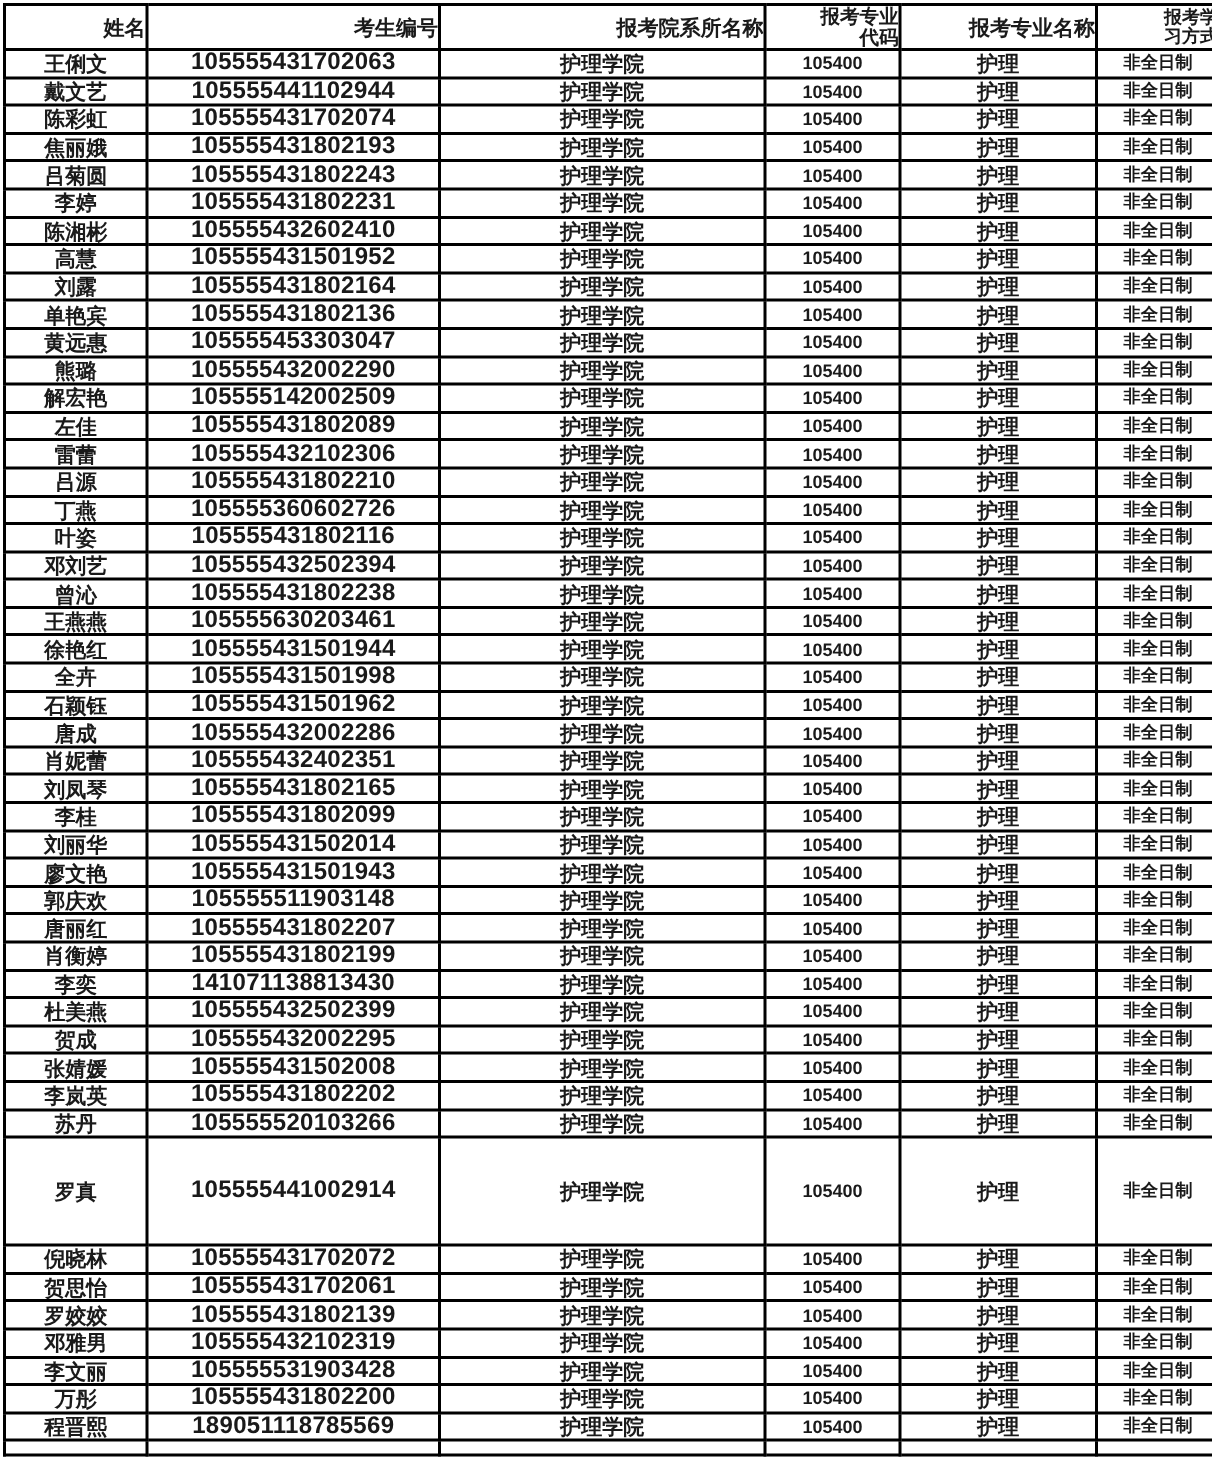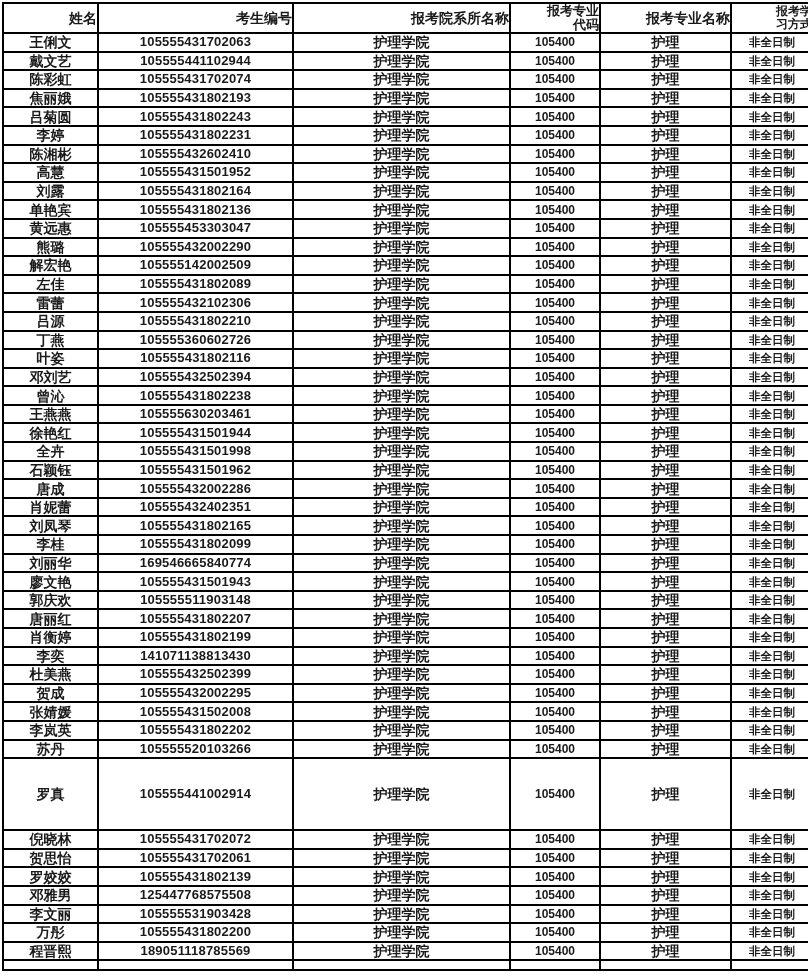--- a/index.html
+++ b/index.html
@@ -26,21 +26,21 @@
     font-weight:700;color:#1a1a1a;
   }
   thead th{
     height:26px;font-size:14px;line-height:15px;
     white-space:pre-line;
     text-align:right;
   }
   th.h3{font-size:13px;line-height:14px;}
   th.h5{font-size:12px;line-height:13px;}
   tbody td{height:16.6px;font-size:14px;line-height:16px;white-space:nowrap;}
-  tbody td.col1{font-size:13px;letter-spacing:0.2px;}
+  tbody td.col1{font-size:16px;letter-spacing:0.2px;}
   tbody td.col3{font-size:12px;}
   tbody td.col5{font-size:11.5px;}
   tr.tall td{height:70px;}
   tr.partial td{height:8px;}
 </style>
 </head>
 <body>
 
 <table>
   <colgroup>
@@ -283,21 +283,21 @@
       <tr>
         <td class="col0">李桂</td>
         <td class="col1">105555431802099</td>
         <td class="col2">护理学院</td>
         <td class="col3">105400</td>
         <td class="col4">护理</td>
         <td class="col5">非全日制</td>
       </tr>
       <tr>
         <td class="col0">刘丽华</td>
-        <td class="col1">169546665840774</td>
+        <td class="col1">105555431502014</td>
         <td class="col2">护理学院</td>
         <td class="col3">105400</td>
         <td class="col4">护理</td>
         <td class="col5">非全日制</td>
       </tr>
       <tr>
         <td class="col0">廖文艳</td>
         <td class="col1">105555431501943</td>
         <td class="col2">护理学院</td>
         <td class="col3">105400</td>
@@ -403,21 +403,21 @@
       <tr>
         <td class="col0">罗姣姣</td>
         <td class="col1">105555431802139</td>
         <td class="col2">护理学院</td>
         <td class="col3">105400</td>
         <td class="col4">护理</td>
         <td class="col5">非全日制</td>
       </tr>
       <tr>
         <td class="col0">邓雅男</td>
-        <td class="col1">125447768575508</td>
+        <td class="col1">105555432102319</td>
         <td class="col2">护理学院</td>
         <td class="col3">105400</td>
         <td class="col4">护理</td>
         <td class="col5">非全日制</td>
       </tr>
       <tr>
         <td class="col0">李文丽</td>
         <td class="col1">105555531903428</td>
         <td class="col2">护理学院</td>
         <td class="col3">105400</td>

